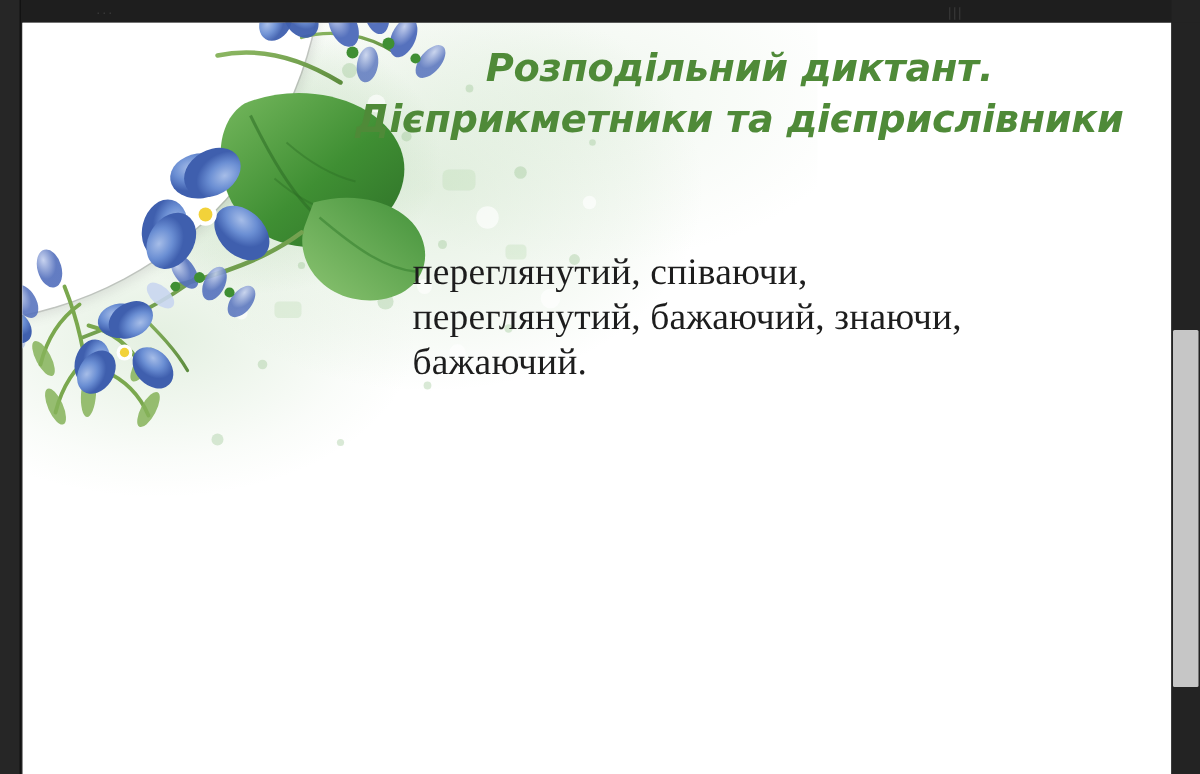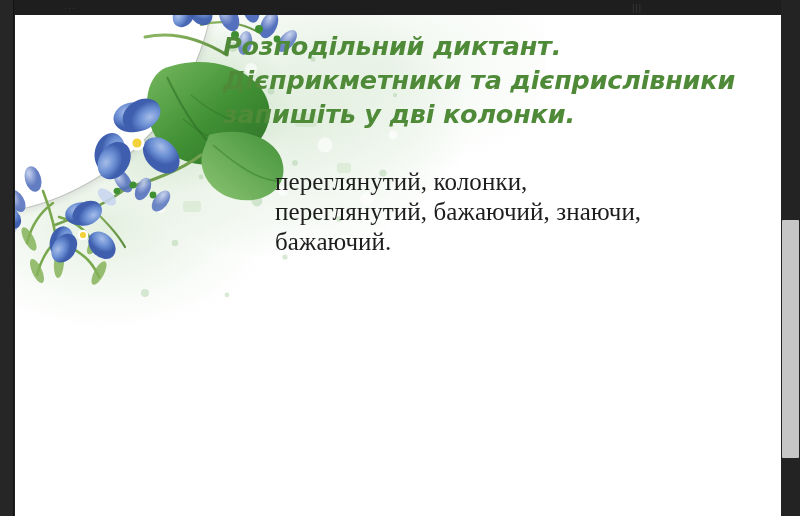--- a/index.html
+++ b/index.html
@@ -129,21 +129,21 @@
     height: 300px;
     pointer-events: none;
   }
 
   
   .heading {
     position: absolute;
     right: 18px;
     top: 14px;
     width: 540px;
-    text-align: left;
+    text-align: center;
     color: #4f8a38;
     font-family: "DejaVu Sans", sans-serif;
     font-style: italic;
     font-weight: bold;
     font-size: 25.5px;
     line-height: 34px;
     letter-spacing: -0.2px;
   }
   .heading .hline { display: block; white-space: nowrap; }
 
@@ -323,25 +323,24 @@
       <g transform="translate(196,4) scale(0.78)">
         <ellipse cx="0" cy="-18" rx="17" ry="13" transform="rotate(-12)" fill="url(#petalG)" opacity=".95"></ellipse>
         <ellipse cx="22" cy="2" rx="17" ry="13" transform="rotate(50)" fill="url(#petalG)" opacity=".95"></ellipse>
         <ellipse cx="-22" cy="2" rx="17" ry="13" transform="rotate(-60)" fill="url(#petalG)" opacity=".95"></ellipse>
       </g>
     </svg>
 
     <div class="heading">
       <span class="hline">Розподільний диктант.</span>
       <span class="hline">Дієприкметники та дієприслівники</span>
-      <span class="hline">запишіть у дві колонки.</span>
     </div>
 
     <div class="body-text">
-      <span class="bline">переглянутий, колонки,</span>
+      <span class="bline">переглянутий, співаючи,</span>
       <span class="bline">переглянутий, бажаючий, знаючи,</span>
       <span class="bline">бажаючий.</span>
     </div>
   </div>
 
   <div class="chrome-top">
     <span class="chrome-glyph glyph-a">···</span>
     <span class="chrome-glyph glyph-b">|||</span>
   </div>
   <div class="chrome-left"></div>

